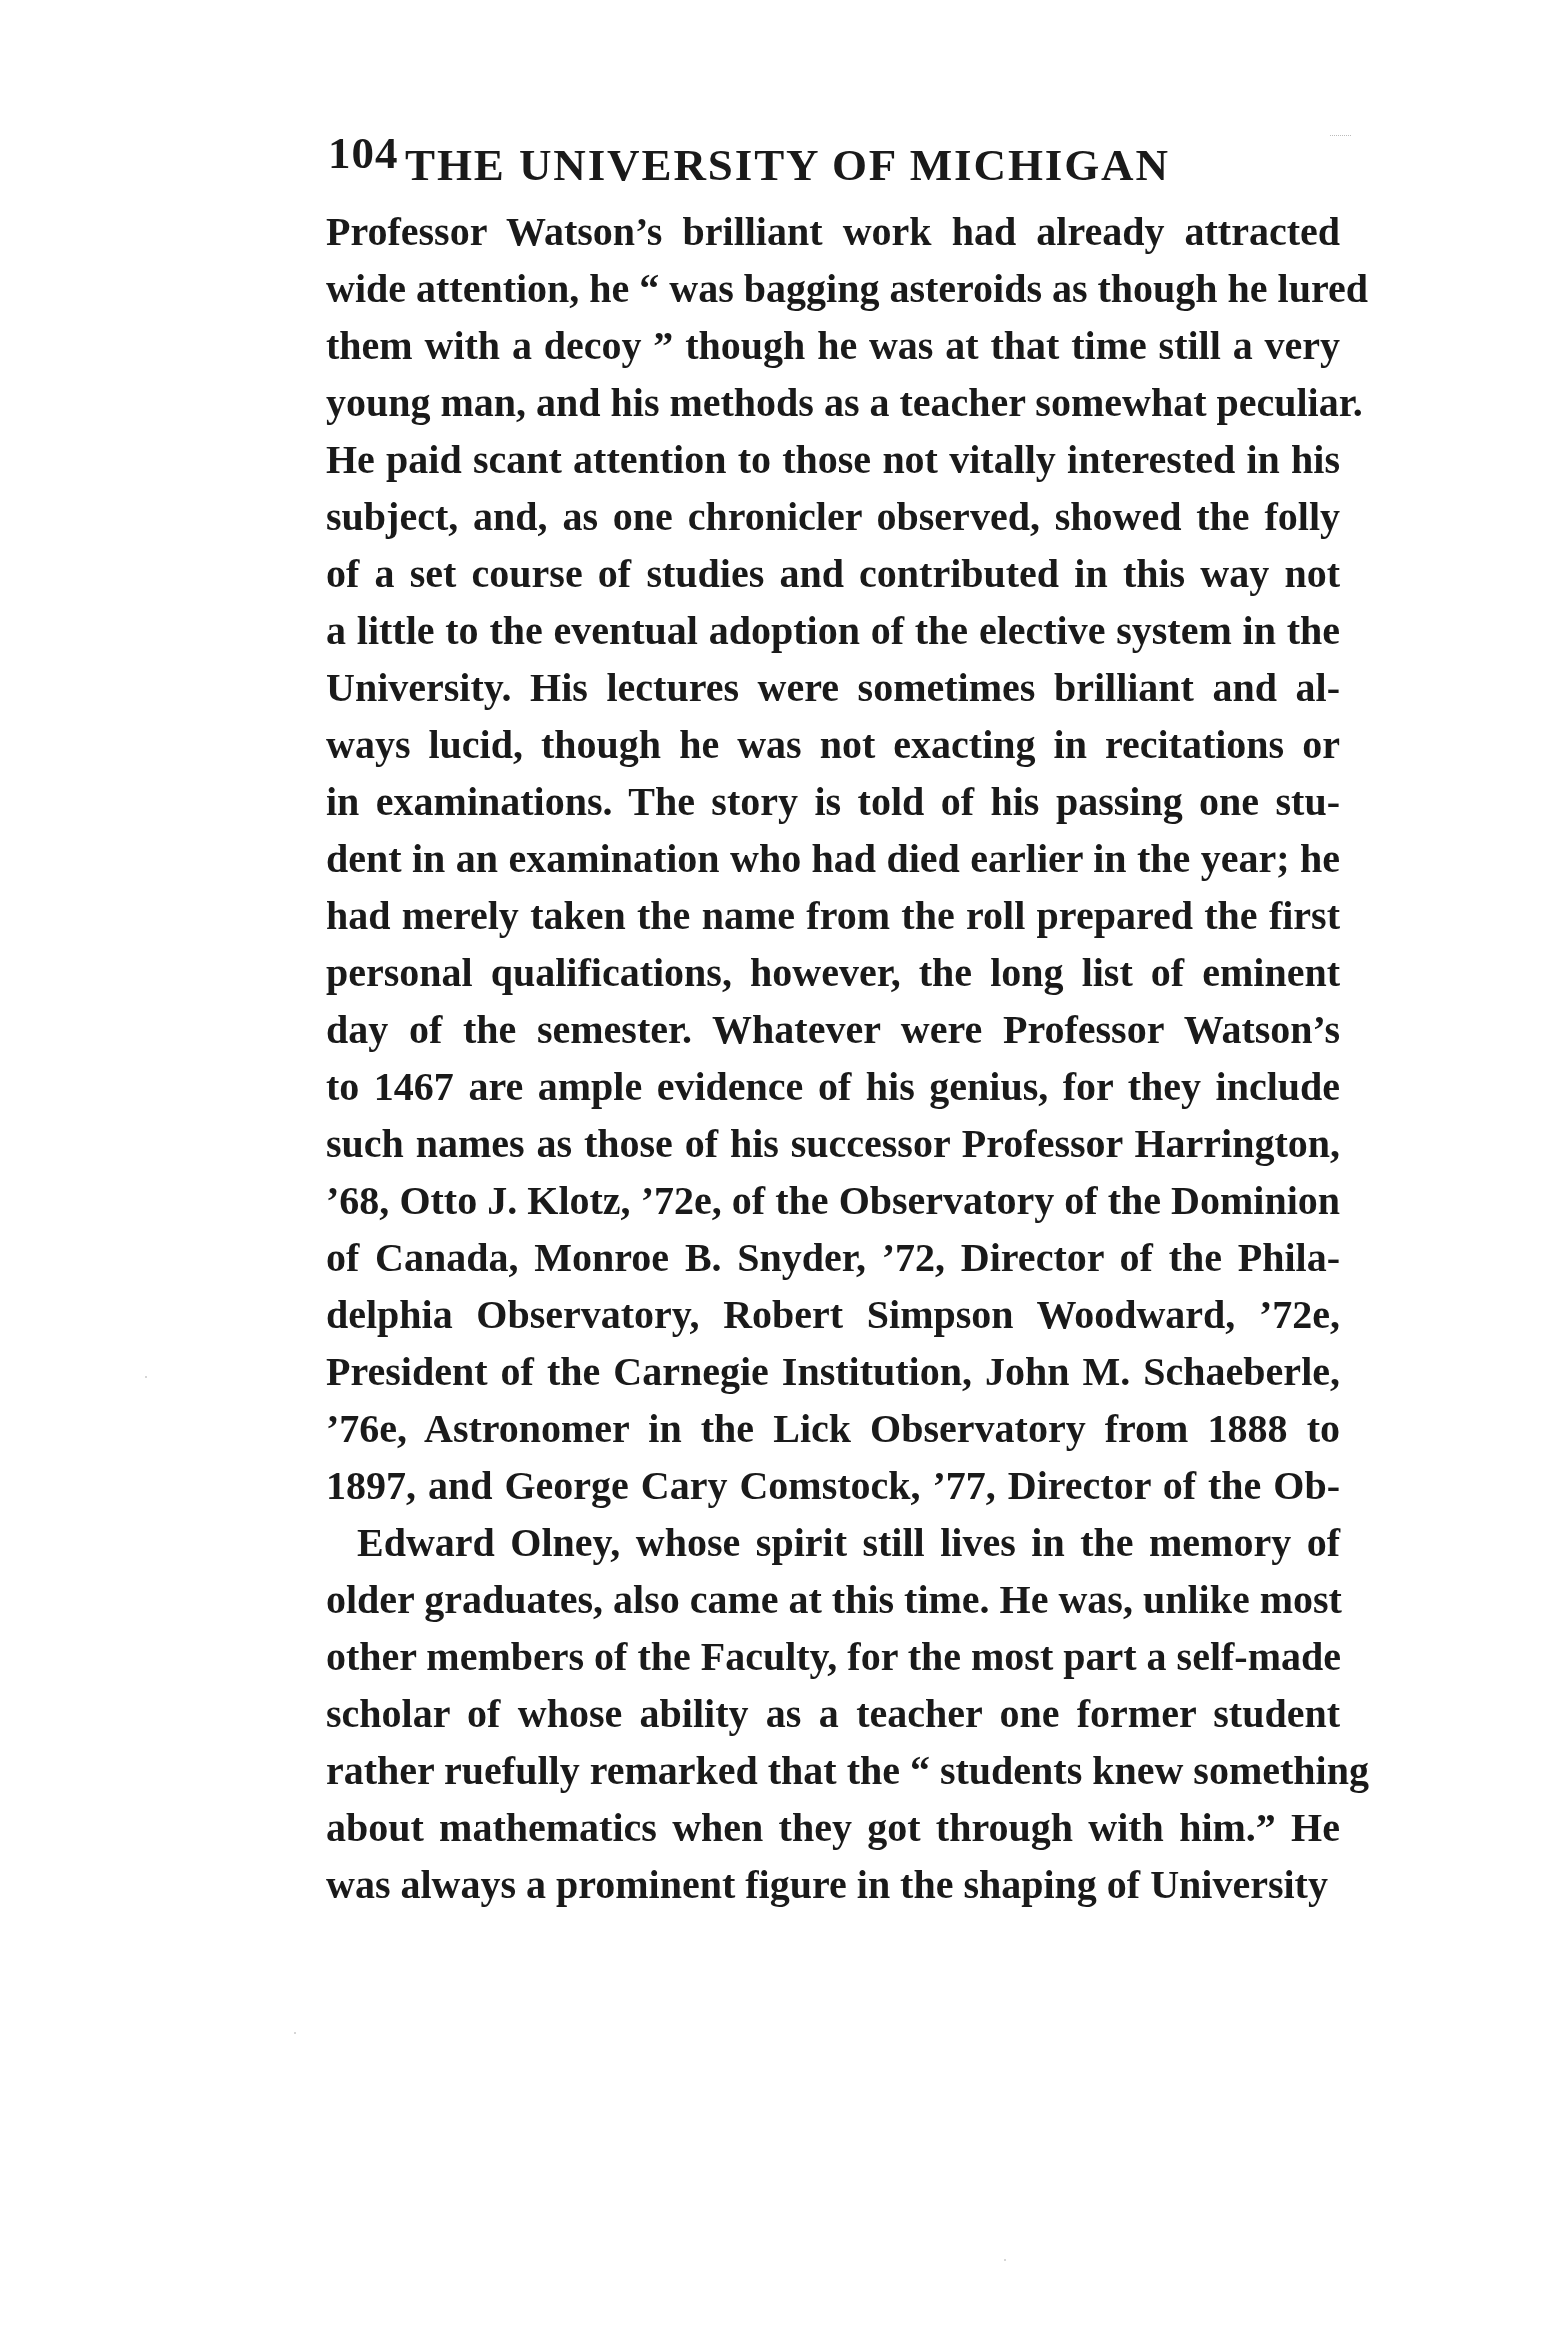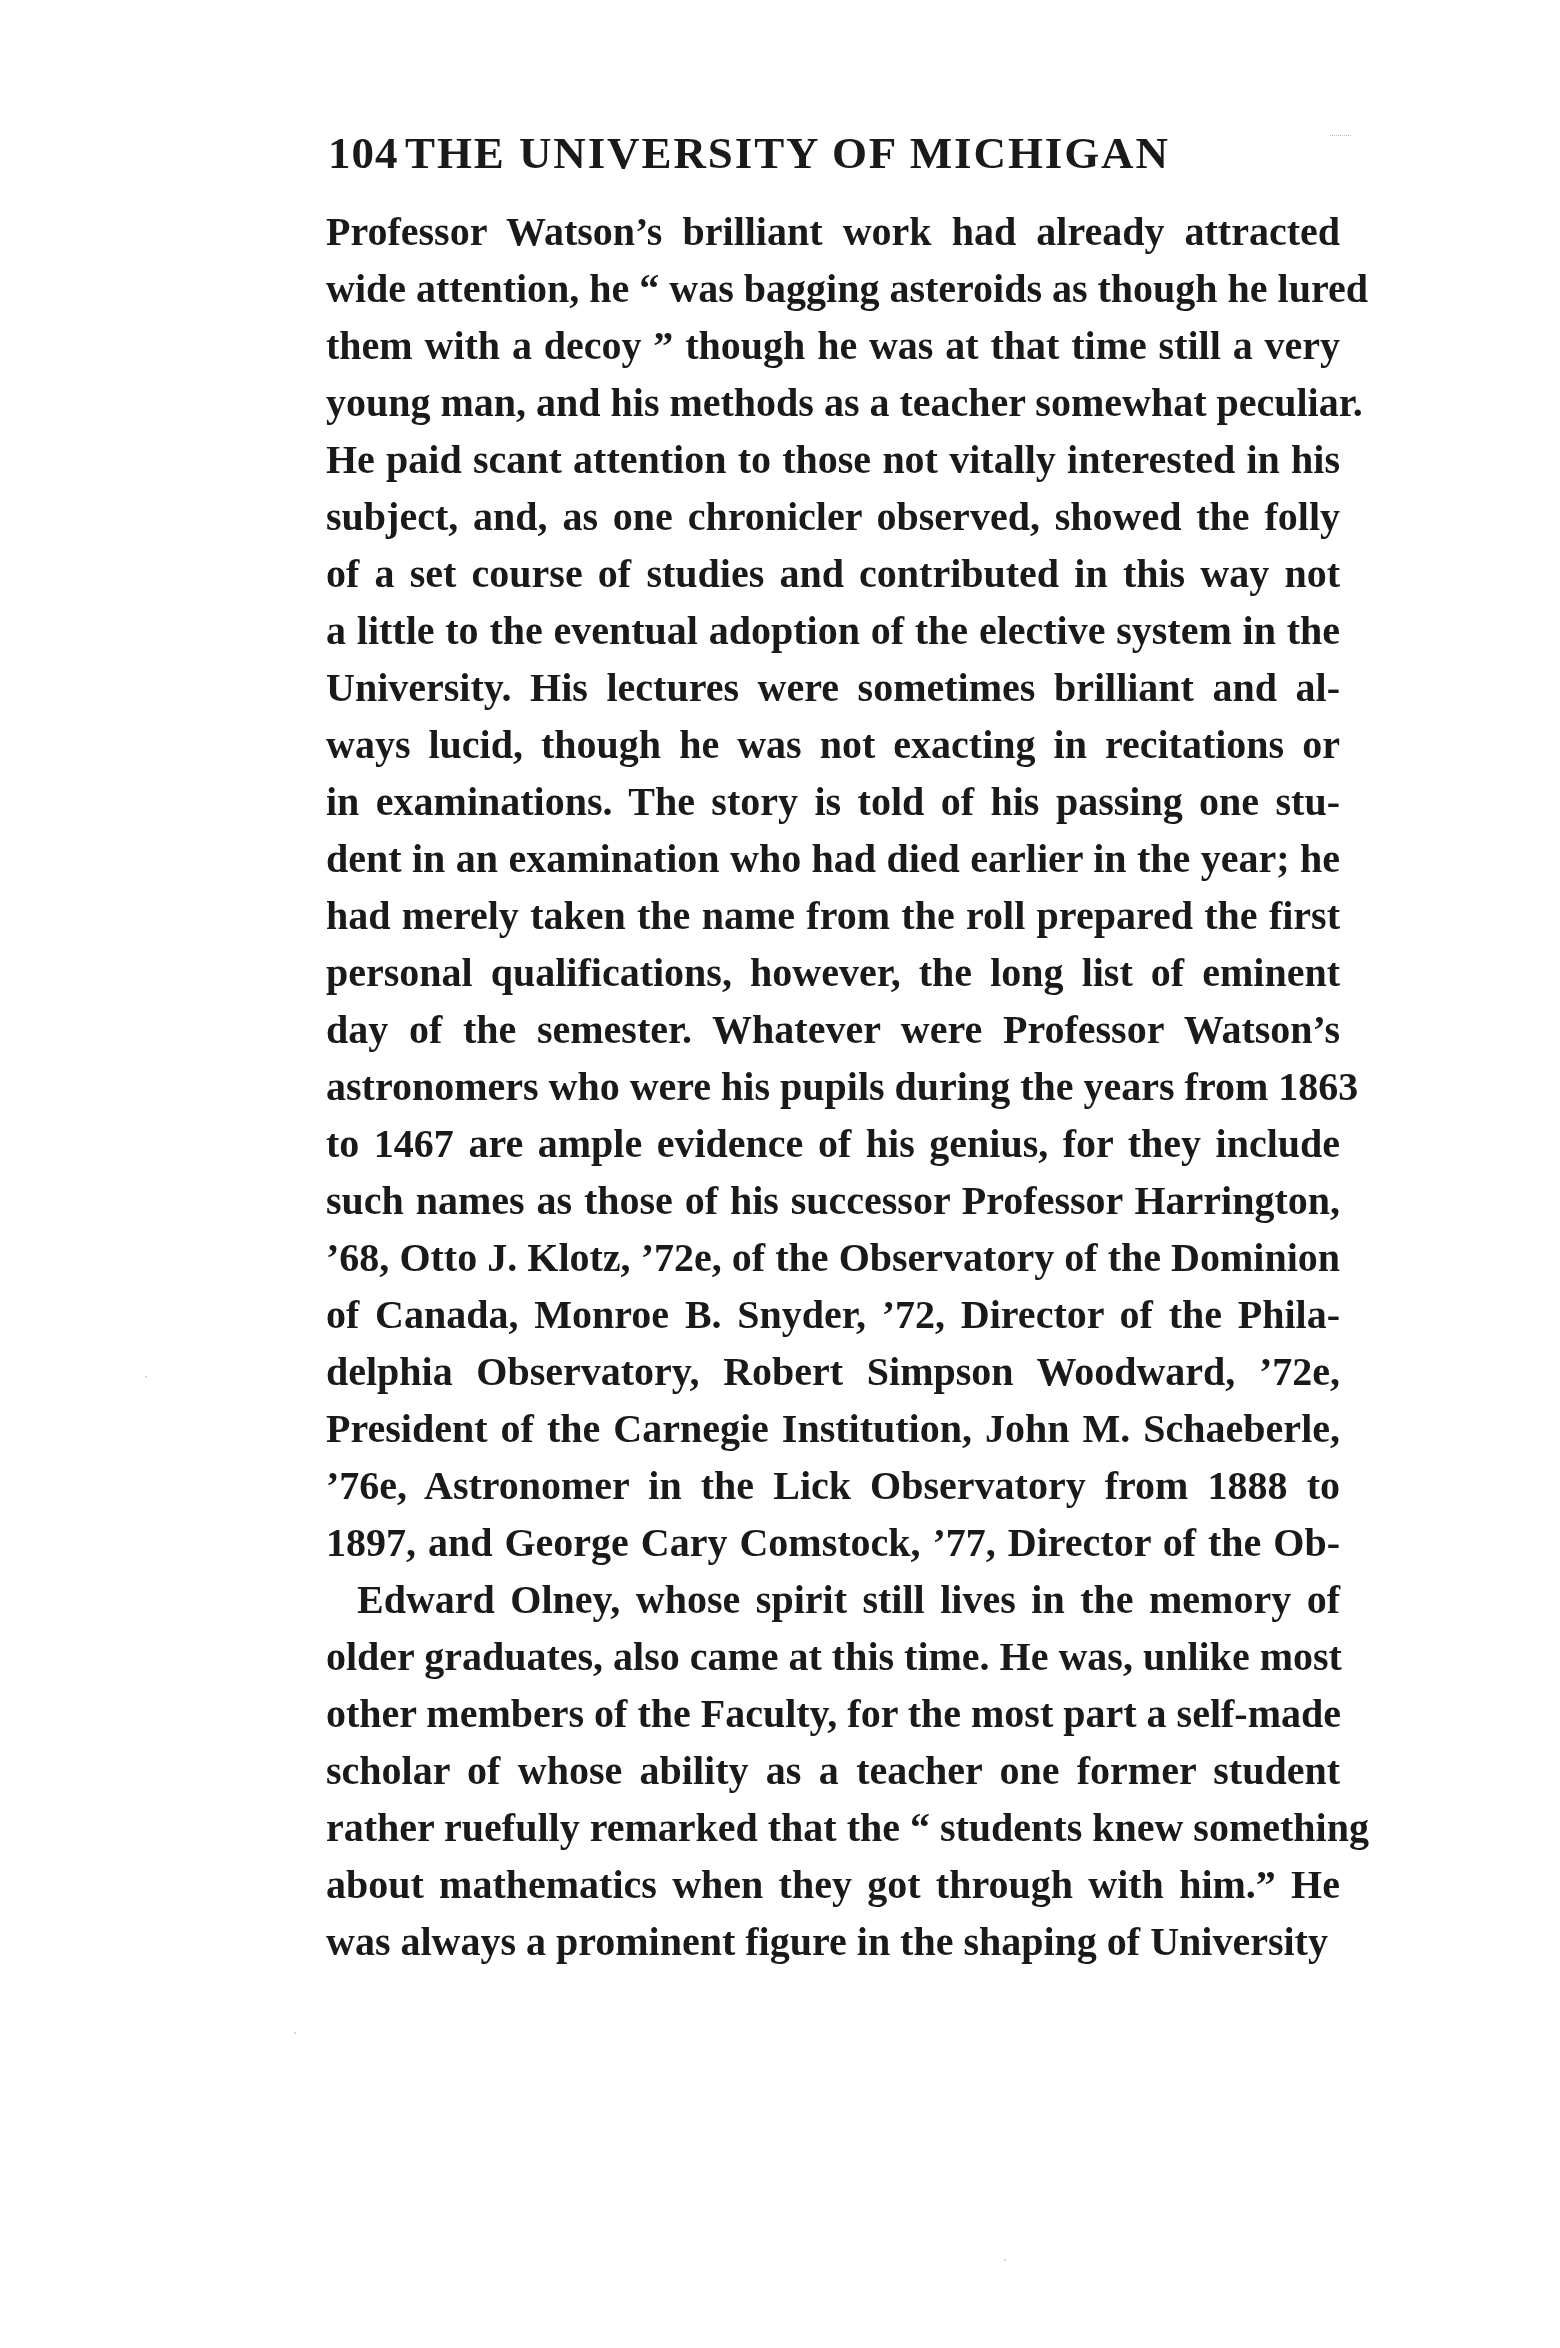--- a/index.html
+++ b/index.html
@@ -6,21 +6,21 @@
   body { width: 1560px; height: 2348px; position: relative; overflow: hidden; }
   .page {
     position: absolute; left: 0; top: 0; width: 1560px; height: 2348px; background: #ffffff;
     font-family: "Liberation Serif", "DejaVu Serif", serif; color: #1a1a1a;
   }
   .running-head {
     position: absolute; left: 328px; top: 124px; width: 1014px; height: 58px;
     font-size: 45px; line-height: 58px; letter-spacing: 1px; font-weight: bold;
   }
   .page-number { position: absolute; left: 0; top: 0; }
-  .running-title { position: absolute; left: 77px; top: 0; letter-spacing: 1.9px; }
+  .running-title { position: absolute; left: 77px; top: 12px; letter-spacing: 1.9px; }
   .stray-mark { position: absolute; left: 1330px; top: 135px; width: 21px; height: 1.9px; border-top: 1.9px dotted #bbb; }
   .body-text { position: absolute; left: 326px; top: 203px; width: 1014px; font-weight: bold; }
   .line {
     display: block; height: 57px; line-height: 57px; font-size: 40px;
     white-space: nowrap; text-align: justify; text-align-last: justify;
   }
   .line.last { text-align-last: left; }
   .line.indent { padding-left: 31px; }
   .dot { position: absolute; width: 1.9px; height: 1.9px; background: #c8c8c8; border-radius: 1px; }
 </style>
@@ -44,21 +44,20 @@
         <span class="line">subject, and, as one chronicler observed, showed the folly</span>
         <span class="line">of a set course of studies and contributed in this way not</span>
         <span class="line">a little to the eventual adoption of the elective system in the</span>
         <span class="line">University.  His lectures were sometimes brilliant and al-</span>
         <span class="line">ways lucid, though he was not exacting in recitations or</span>
         <span class="line">in examinations.  The story is told of his passing one stu-</span>
         <span class="line">dent in an examination who had died earlier in the year; he</span>
         <span class="line">had merely taken the name from the roll prepared the first</span>
         <span class="line">personal qualifications, however, the long list of eminent</span>
         <span class="line">day of the semester.  Whatever were Professor Watson’s</span>
-        <span class="line">astronomers who were his pupils during the years from 1863</span>
         <span class="line">to 1467 are ample evidence of his genius, for they include</span>
         <span class="line">such names as those of his successor Professor Harrington,</span>
         <span class="line">’68, Otto J. Klotz, ’72e, of the Observatory of the Dominion</span>
         <span class="line">of Canada, Monroe B. Snyder, ’72, Director of the Phila-</span>
         <span class="line">delphia Observatory, Robert Simpson Woodward, ’72e,</span>
         <span class="line">President of the Carnegie Institution, John M. Schaeberle,</span>
         <span class="line">’76e, Astronomer in the Lick Observatory from 1888 to</span>
         <span class="line">1897, and George Cary Comstock, ’77, Director of the Ob-</span>
       </div>
       <div>

